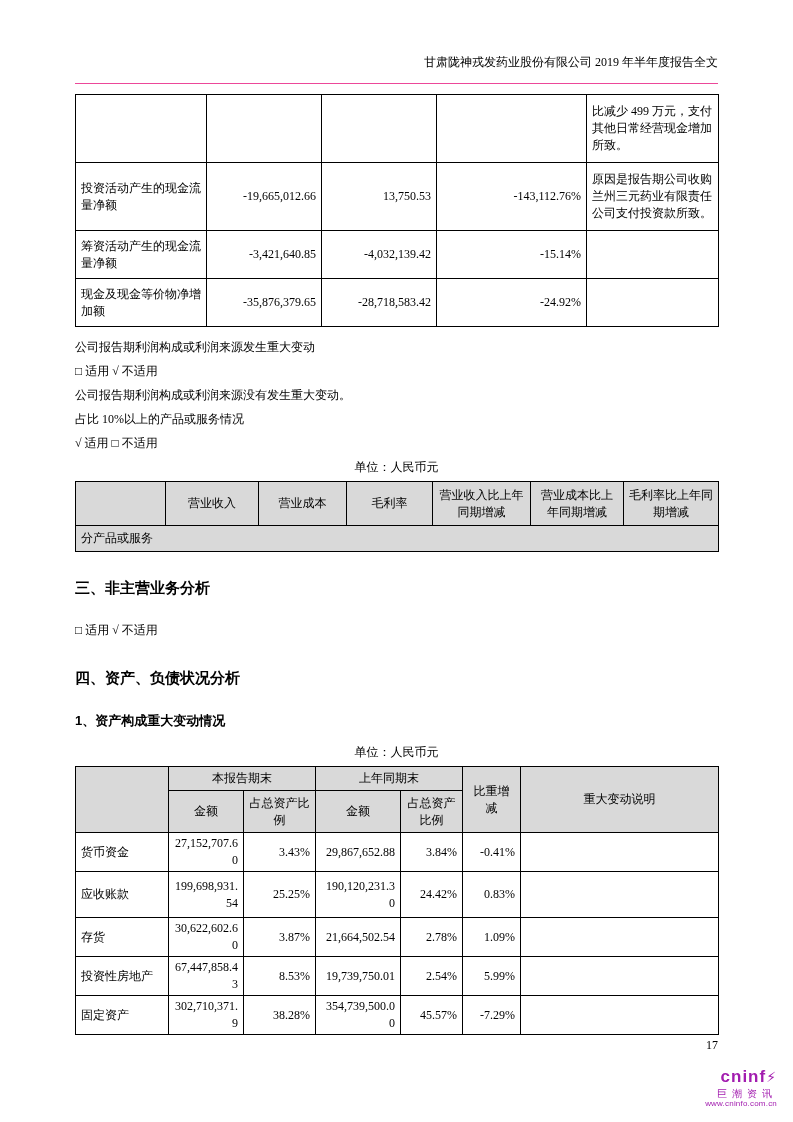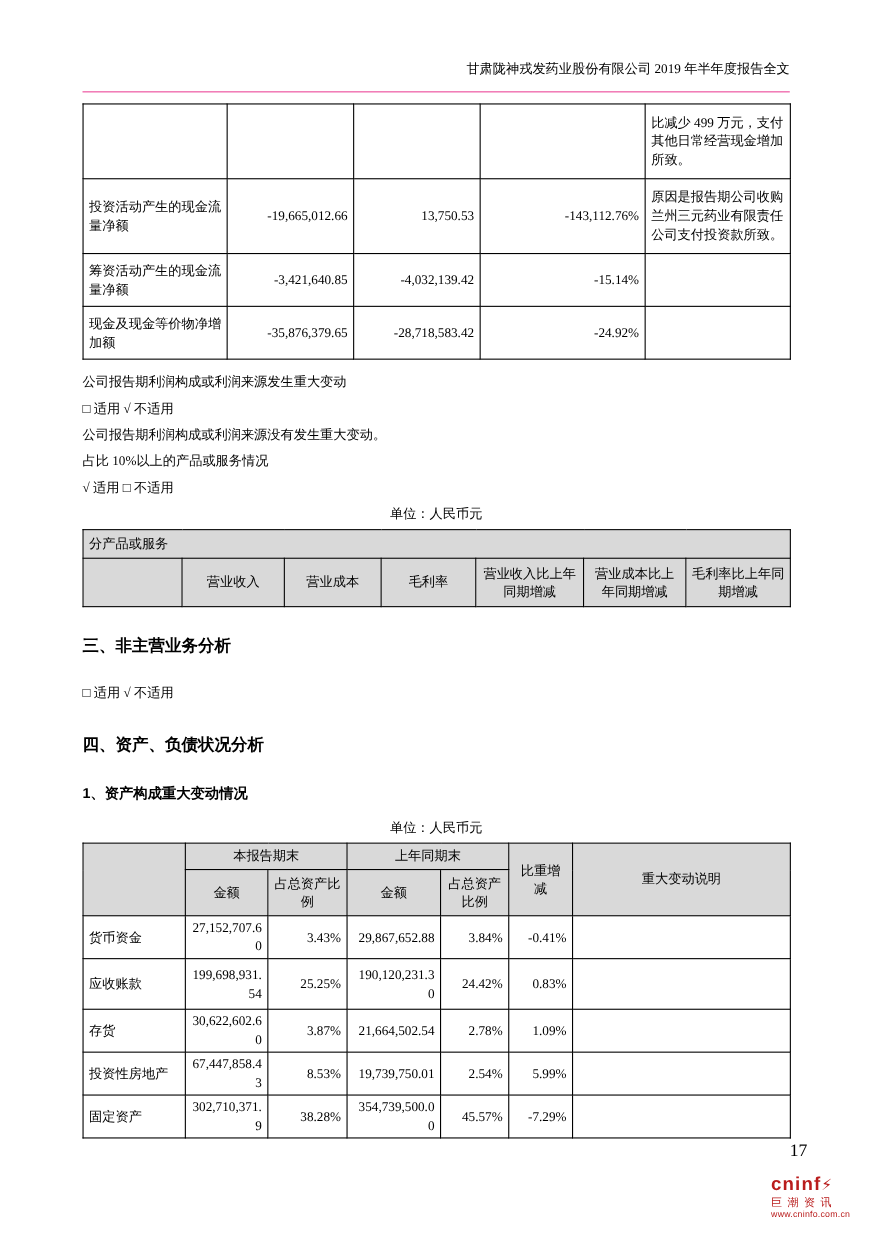--- a/index.html
+++ b/index.html
@@ -59,30 +59,30 @@
 
   p.body { font-size:12px; line-height:24px; }
   p.first { margin-top:8px; }
   p.gap { margin-top:20px; }
   p.unit { font-size:12px; line-height:20px; text-align:center; margin-top:2px; }
   h2.sec { font-size:15px; font-weight:bold; margin-top:26px; line-height:20px; font-family:"Liberation Sans","DejaVu Sans",sans-serif; }
   h3.subsec { font-size:13px; font-weight:bold; margin-top:24px; line-height:18px; font-family:"Liberation Sans","DejaVu Sans",sans-serif; }
 
   .pagenum {
     position:absolute;
-    right:59px; top:1038;
+    right:75px; top:1038;
     top:1038px;
-    font-size:16px;
+    font-size:12px;
   }
   .logo {
     position:absolute;
     right:16px; top:1068px;
     width:76px;
-    text-align:left;
-    color:#b91c1c;
+    text-align:right;
+    color:#a21caf;
     font-family:"Liberation Sans","DejaVu Sans",sans-serif;
     line-height:1.1;
   }
   .logo-top { font-size:17px; font-weight:bold; letter-spacing:1px; }
   .logo-bolt { font-size:14px; }
   .logo-sub { font-size:10px; letter-spacing:5px; margin-top:1px; }
   .logo-url { font-size:8px; letter-spacing:0.2px; margin-top:1px; }
 </style>
 </head>
 <body>
@@ -146,31 +146,31 @@
       <colgroup>
           <col class="p1">
           <col class="p2">
           <col class="p3">
           <col class="p4">
           <col class="p5">
           <col class="p6">
           <col class="p7">
         </colgroup>
       <tbody>
-        <tr class="gray h26">
-          <td colspan="7">分产品或服务</td>
-        </tr>
         <tr class="gray h44">
           <td></td>
           <td class="ctr">营业收入</td>
           <td class="ctr">营业成本</td>
           <td class="ctr">毛利率</td>
           <td class="ctr">营业收入比上年同期增减</td>
           <td class="ctr">营业成本比上年同期增减</td>
           <td class="ctr">毛利率比上年同期增减</td>
+        </tr>
+        <tr class="gray h26">
+          <td colspan="7">分产品或服务</td>
         </tr>
       </tbody>
     </table>
 
     <h2 class="sec">三、非主营业务分析</h2>
     <p class="body gap">□ 适用 √ 不适用</p>
 
     <h2 class="sec">四、资产、负债状况分析</h2>
     <h3 class="subsec">1、资产构成重大变动情况</h3>
     <p class="unit" style="margin-top:12px">单位：人民币元</p>

